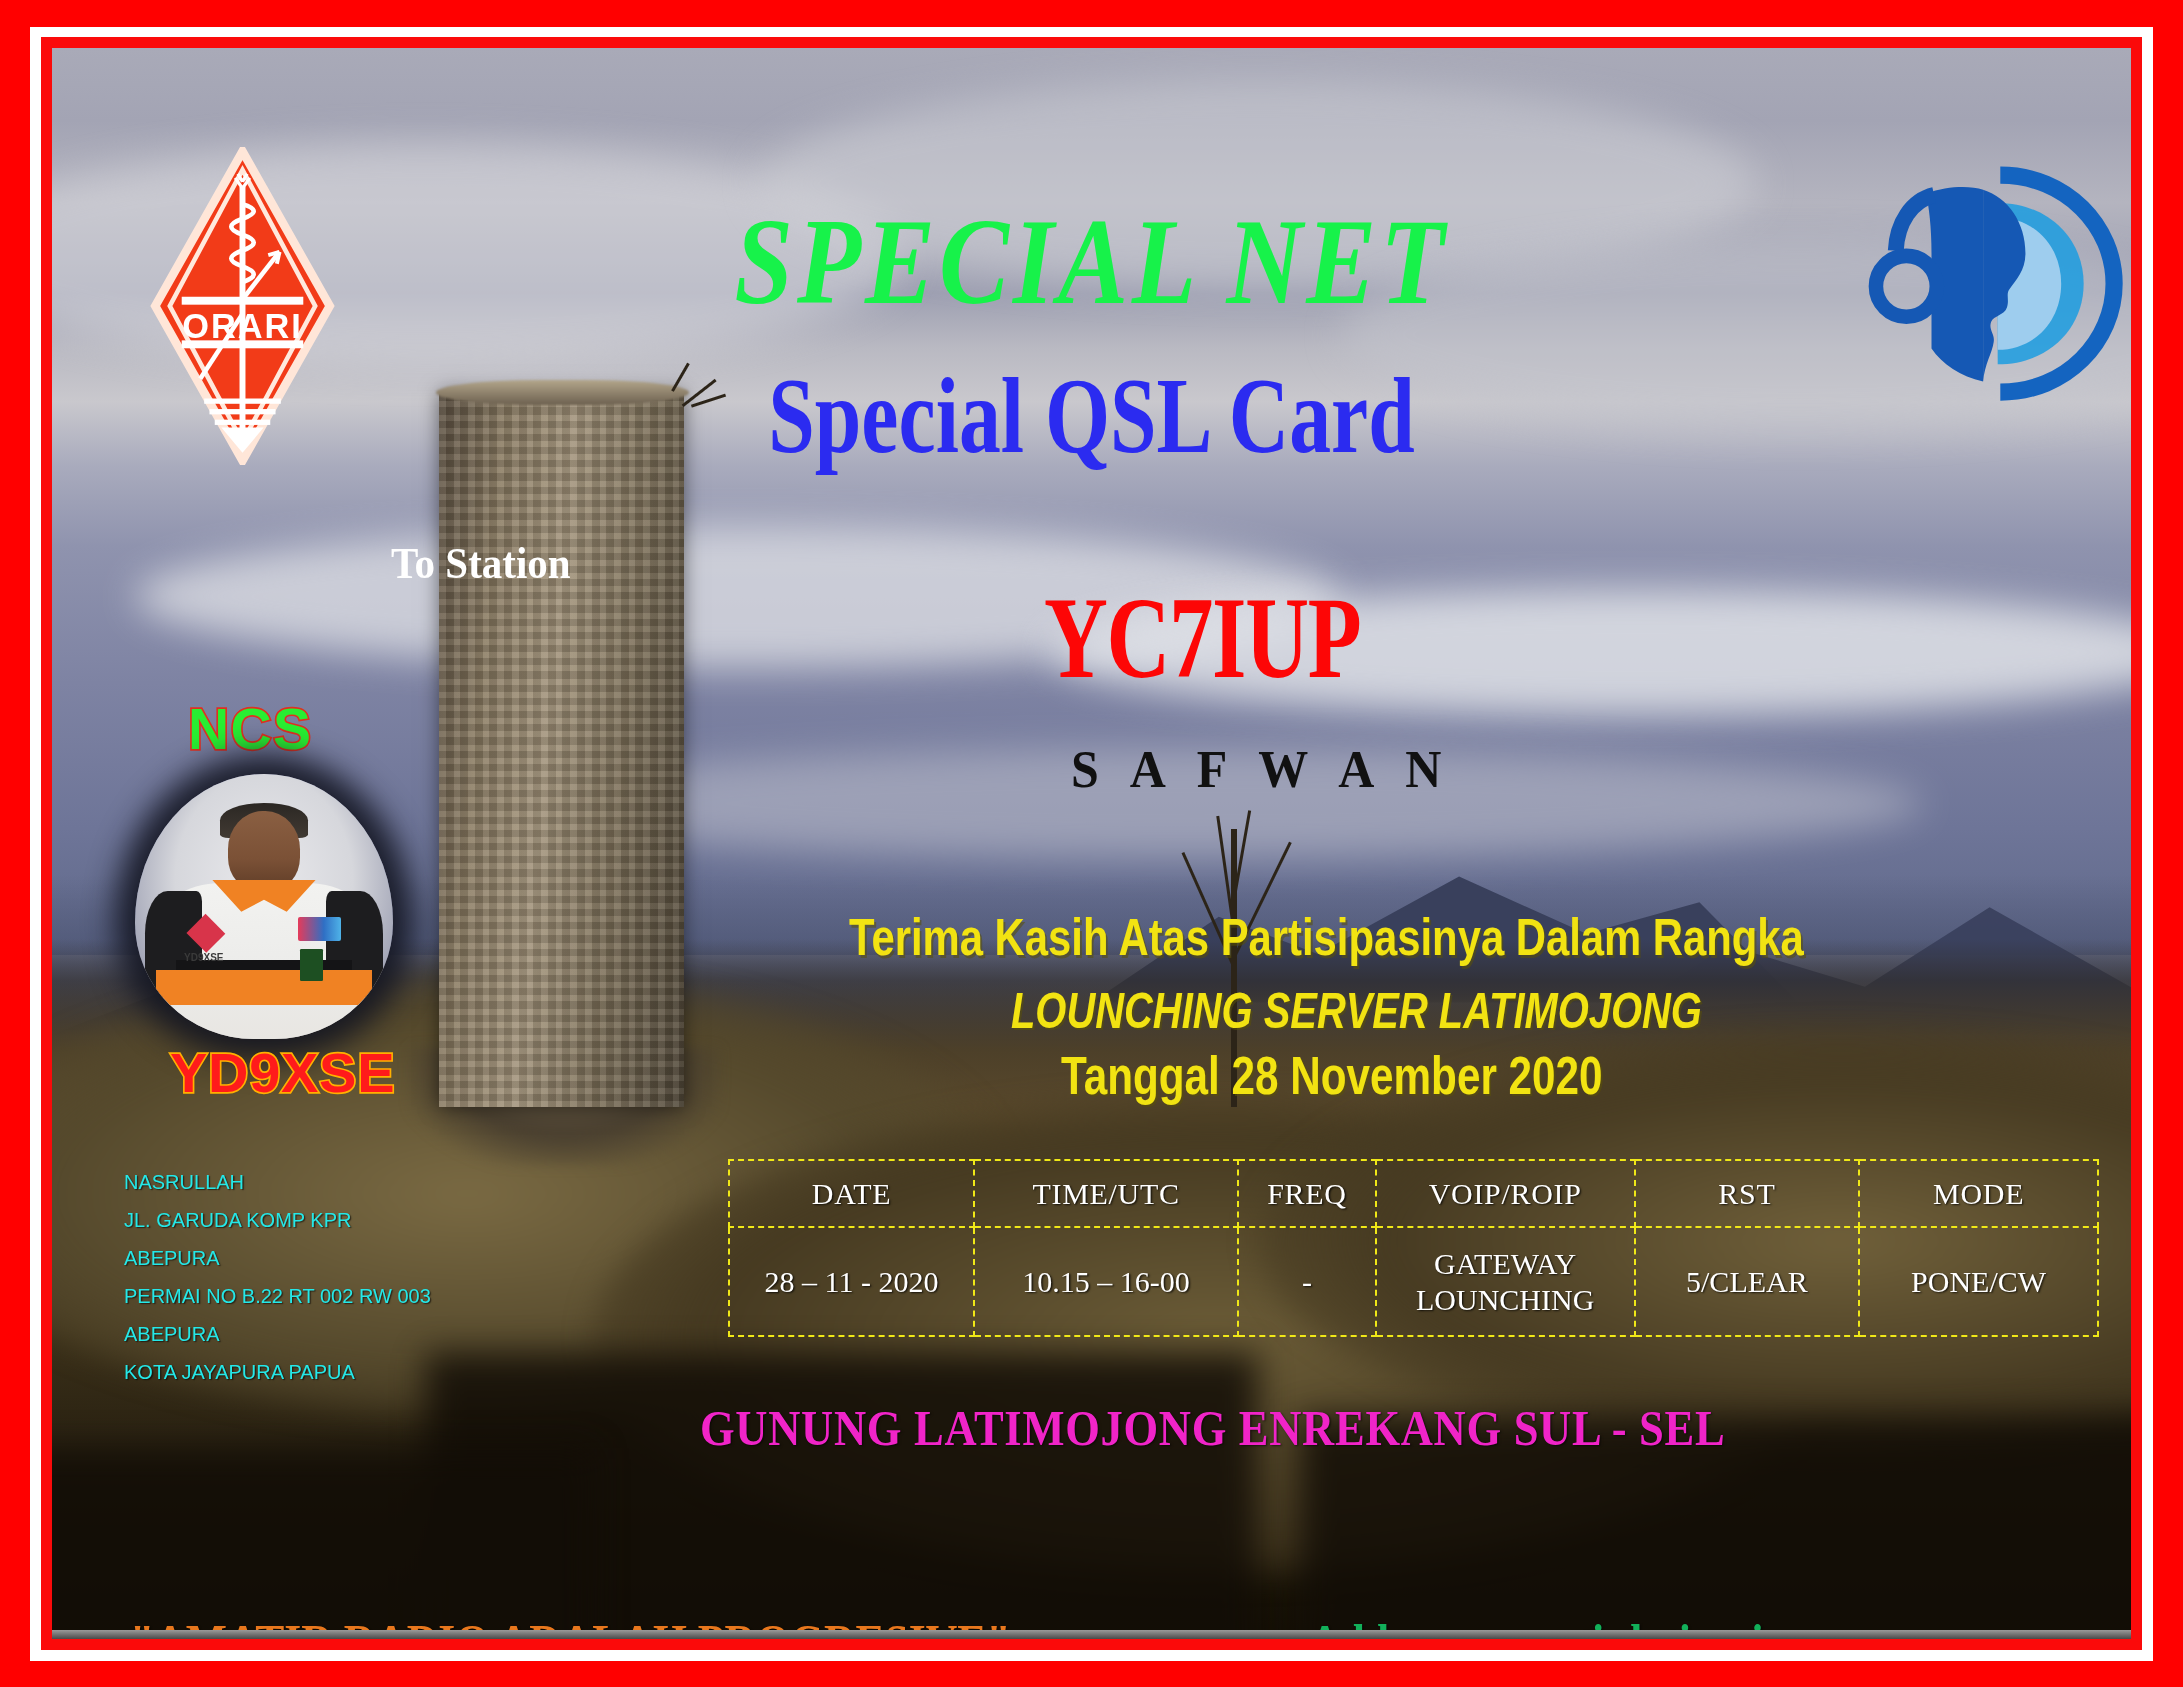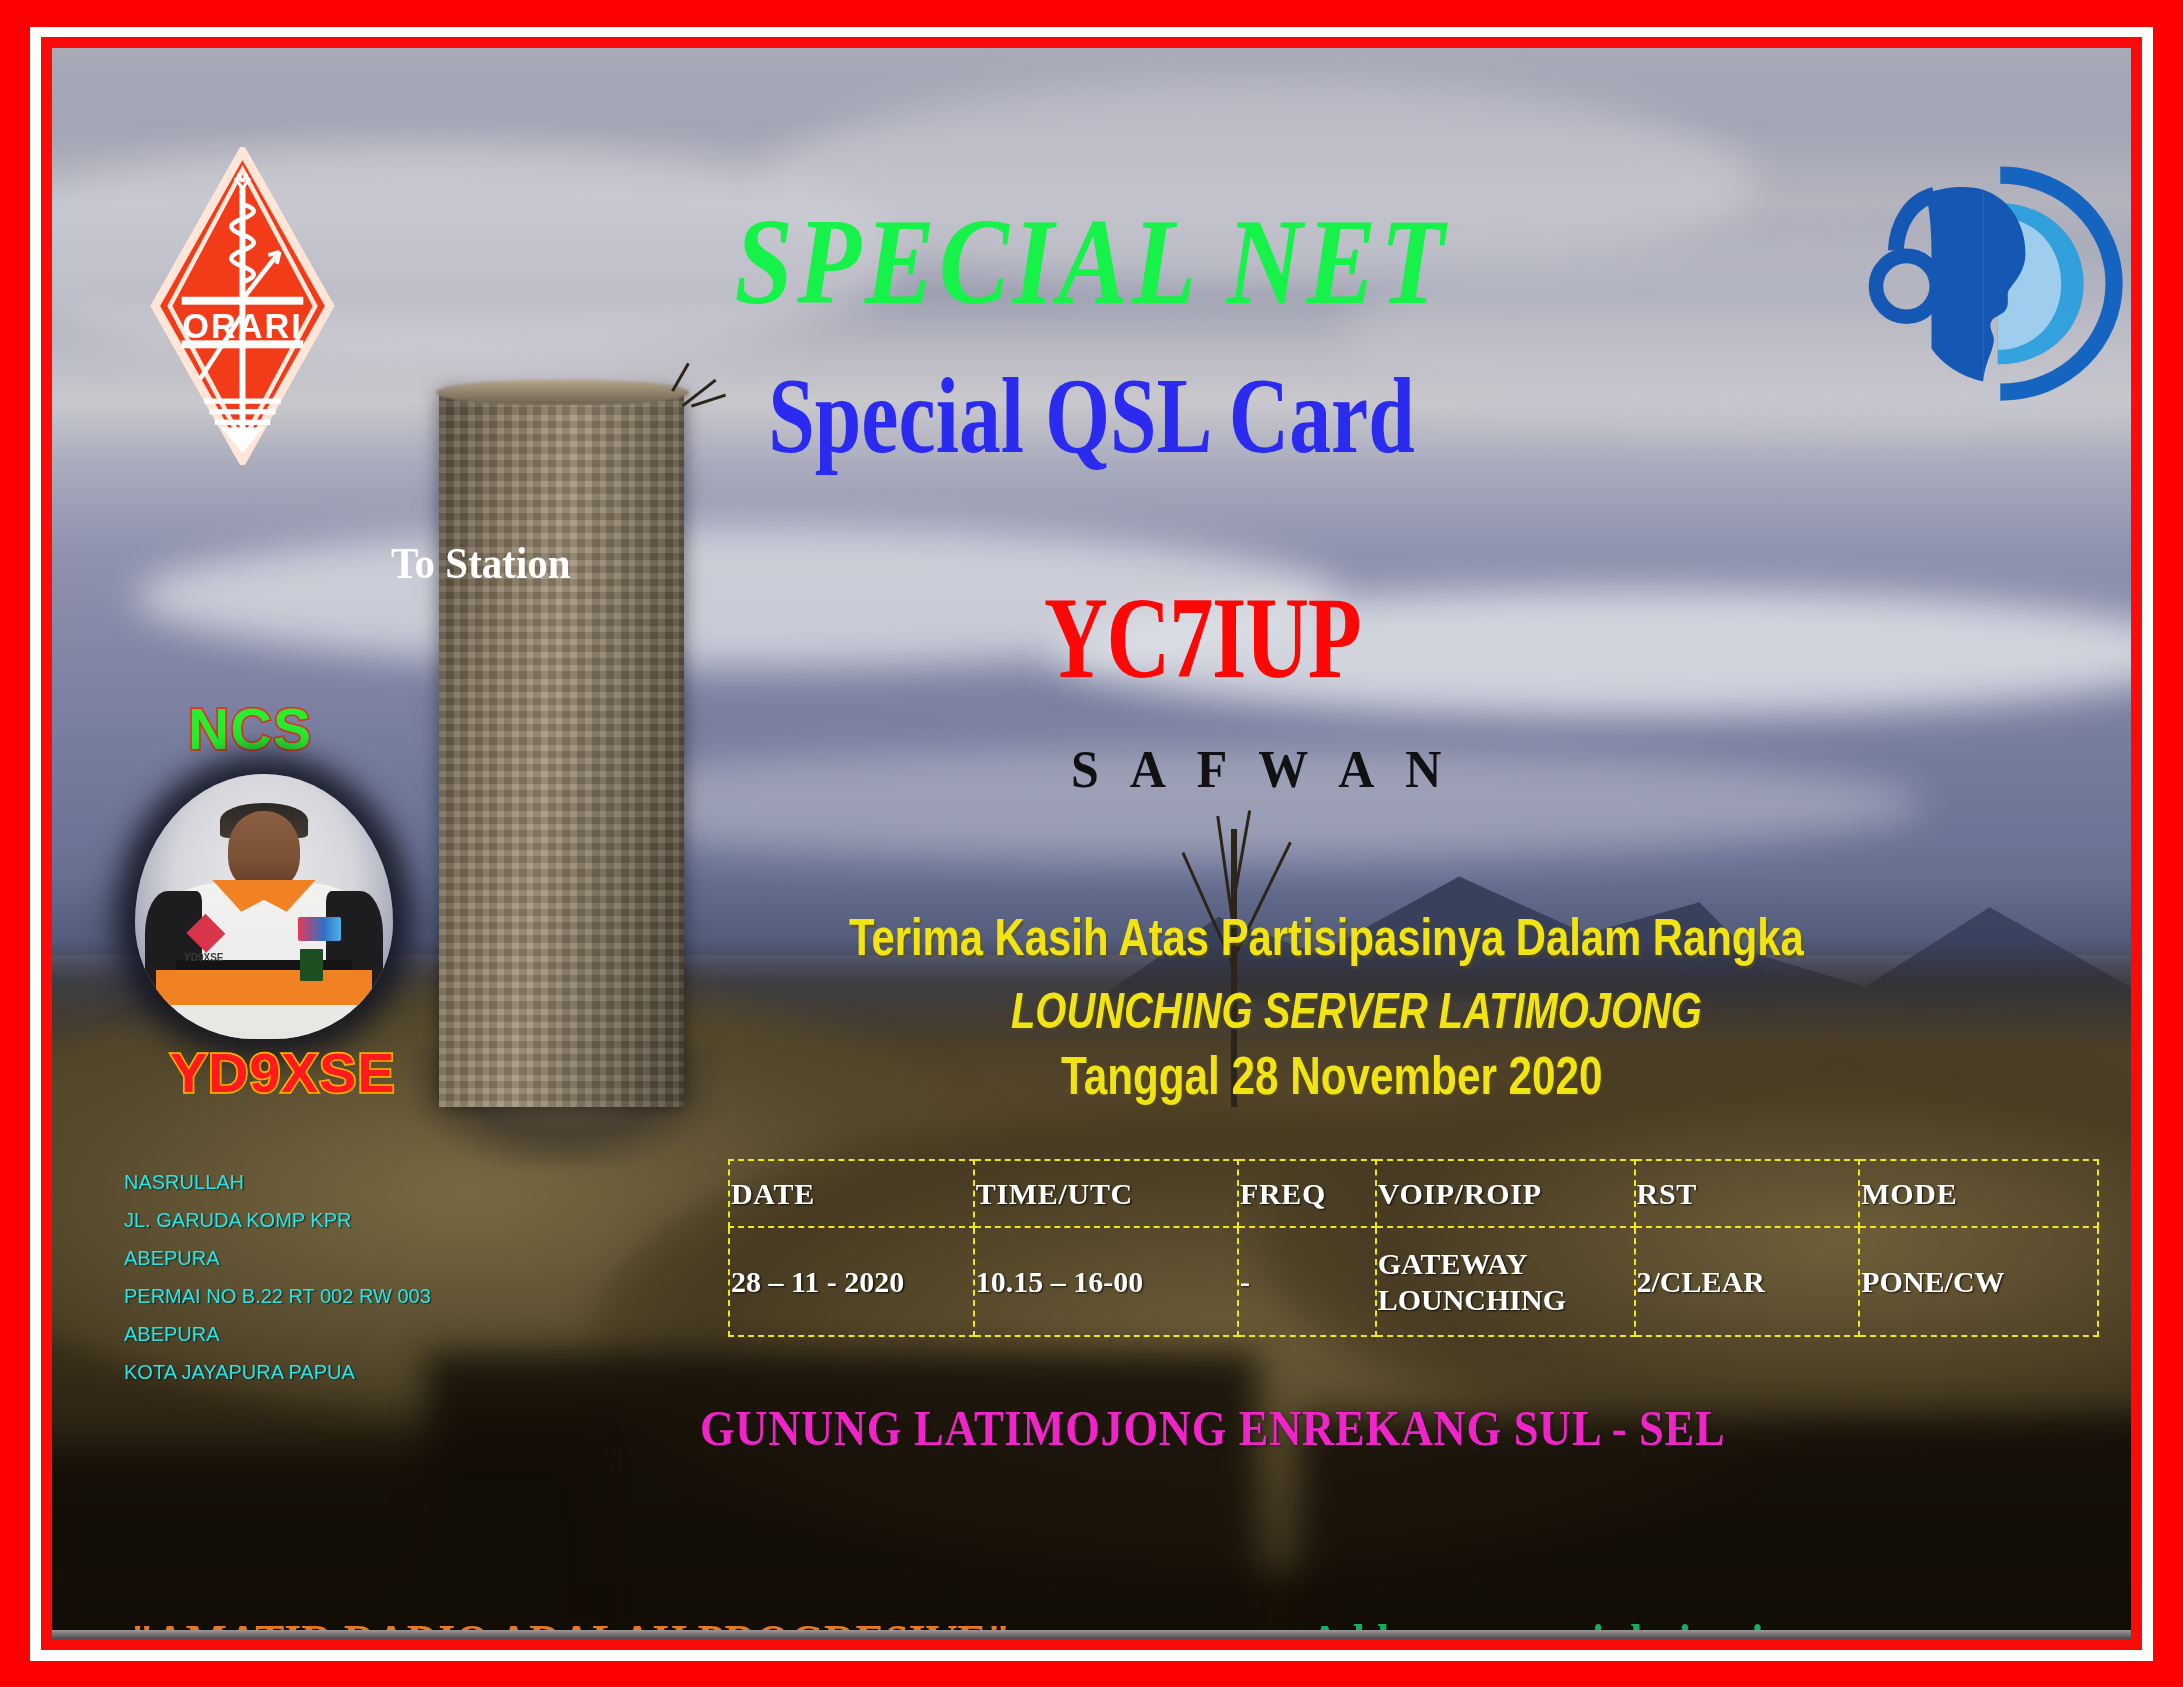--- a/index.html
+++ b/index.html
@@ -93,22 +93,22 @@
     font-family:"Liberation Sans",sans-serif;font-weight:bold;font-size:56px;letter-spacing:0.7px;}
 
   
   #addrBlock{left:72px;top:1115px;color:#24e8e8;text-shadow:1.3px 1.3px 1.3px rgba(0,0,0,.6);
     font-family:"Liberation Sans",sans-serif;font-weight:normal;font-size:20px;line-height:38px;}
   #addrBlock div{white-space:nowrap;}
 
   
   #logTable{position:absolute;left:676px;top:1111px;width:1371px;height:167px;
     border:2.6px dashed #f0e817;border-collapse:collapse;}
-  #logTable td{border:2px dashed #f0e817;color:#ffffff;vertical-align:middle;
-    font-family:"Liberation Serif",serif;font-weight:bold;text-shadow:1.3px 1.3px 2px rgba(0,0,0,.75);}
+  #logTable td{border:2px dashed #f0e817;color:#ffffff;text-align:center;vertical-align:middle;
+    font-family:"Liberation Serif",serif;font-weight:normal;text-shadow:1.3px 1.3px 2px rgba(0,0,0,.75);}
   #logTable tr.head td{font-size:30px;height:63px;letter-spacing:0.7px;transform-origin:center;}
   #logTable tr.body td{font-size:30px;height:105px;line-height:36px;}
   .col-date{width:248px;} .col-time{width:265px;} .col-freq{width:136px;}
   .col-voip{width:258px;} .col-rst{width:225px;} .col-mode{width:239px;}
 
   
   #locLine{left:648px;top:1351px;color:#f024c8;font-family:"Liberation Serif",serif;font-weight:bold;
     font-size:45px;letter-spacing:0.7px;transform:scaleY(1.12) scaleX(.99);transform-origin:left top;
     text-shadow:1.3px 1.3px 2px rgba(0,0,0,.55);}
 
@@ -250,21 +250,21 @@
         <td class="col-mode">MODE</td>
       </tr>
       <tr class="body">
         <td>28 – 11 - 2020</td>
         <td>10.15 – 16-00</td>
         <td>-</td>
         <td>
           <div>GATEWAY</div>
           <div>LOUNCHING</div>
         </td>
-        <td>2/CLEAR</td>
+        <td>5/CLEAR</td>
         <td>PONE/CW</td>
       </tr>
     </tbody>
       </table>
 
     <div class="abs" id="locLine">GUNUNG LATIMOJONG ENREKANG SUL - SEL</div>
     <div class="abs" id="slogan">"AMATIR  RADIO ADALAH PROGRESIVE"</div>
     <div class="abs" id="addrUrl">Address  : amatir.latimojong.com</div>
     <div id="footStrip"></div>
   </div>

